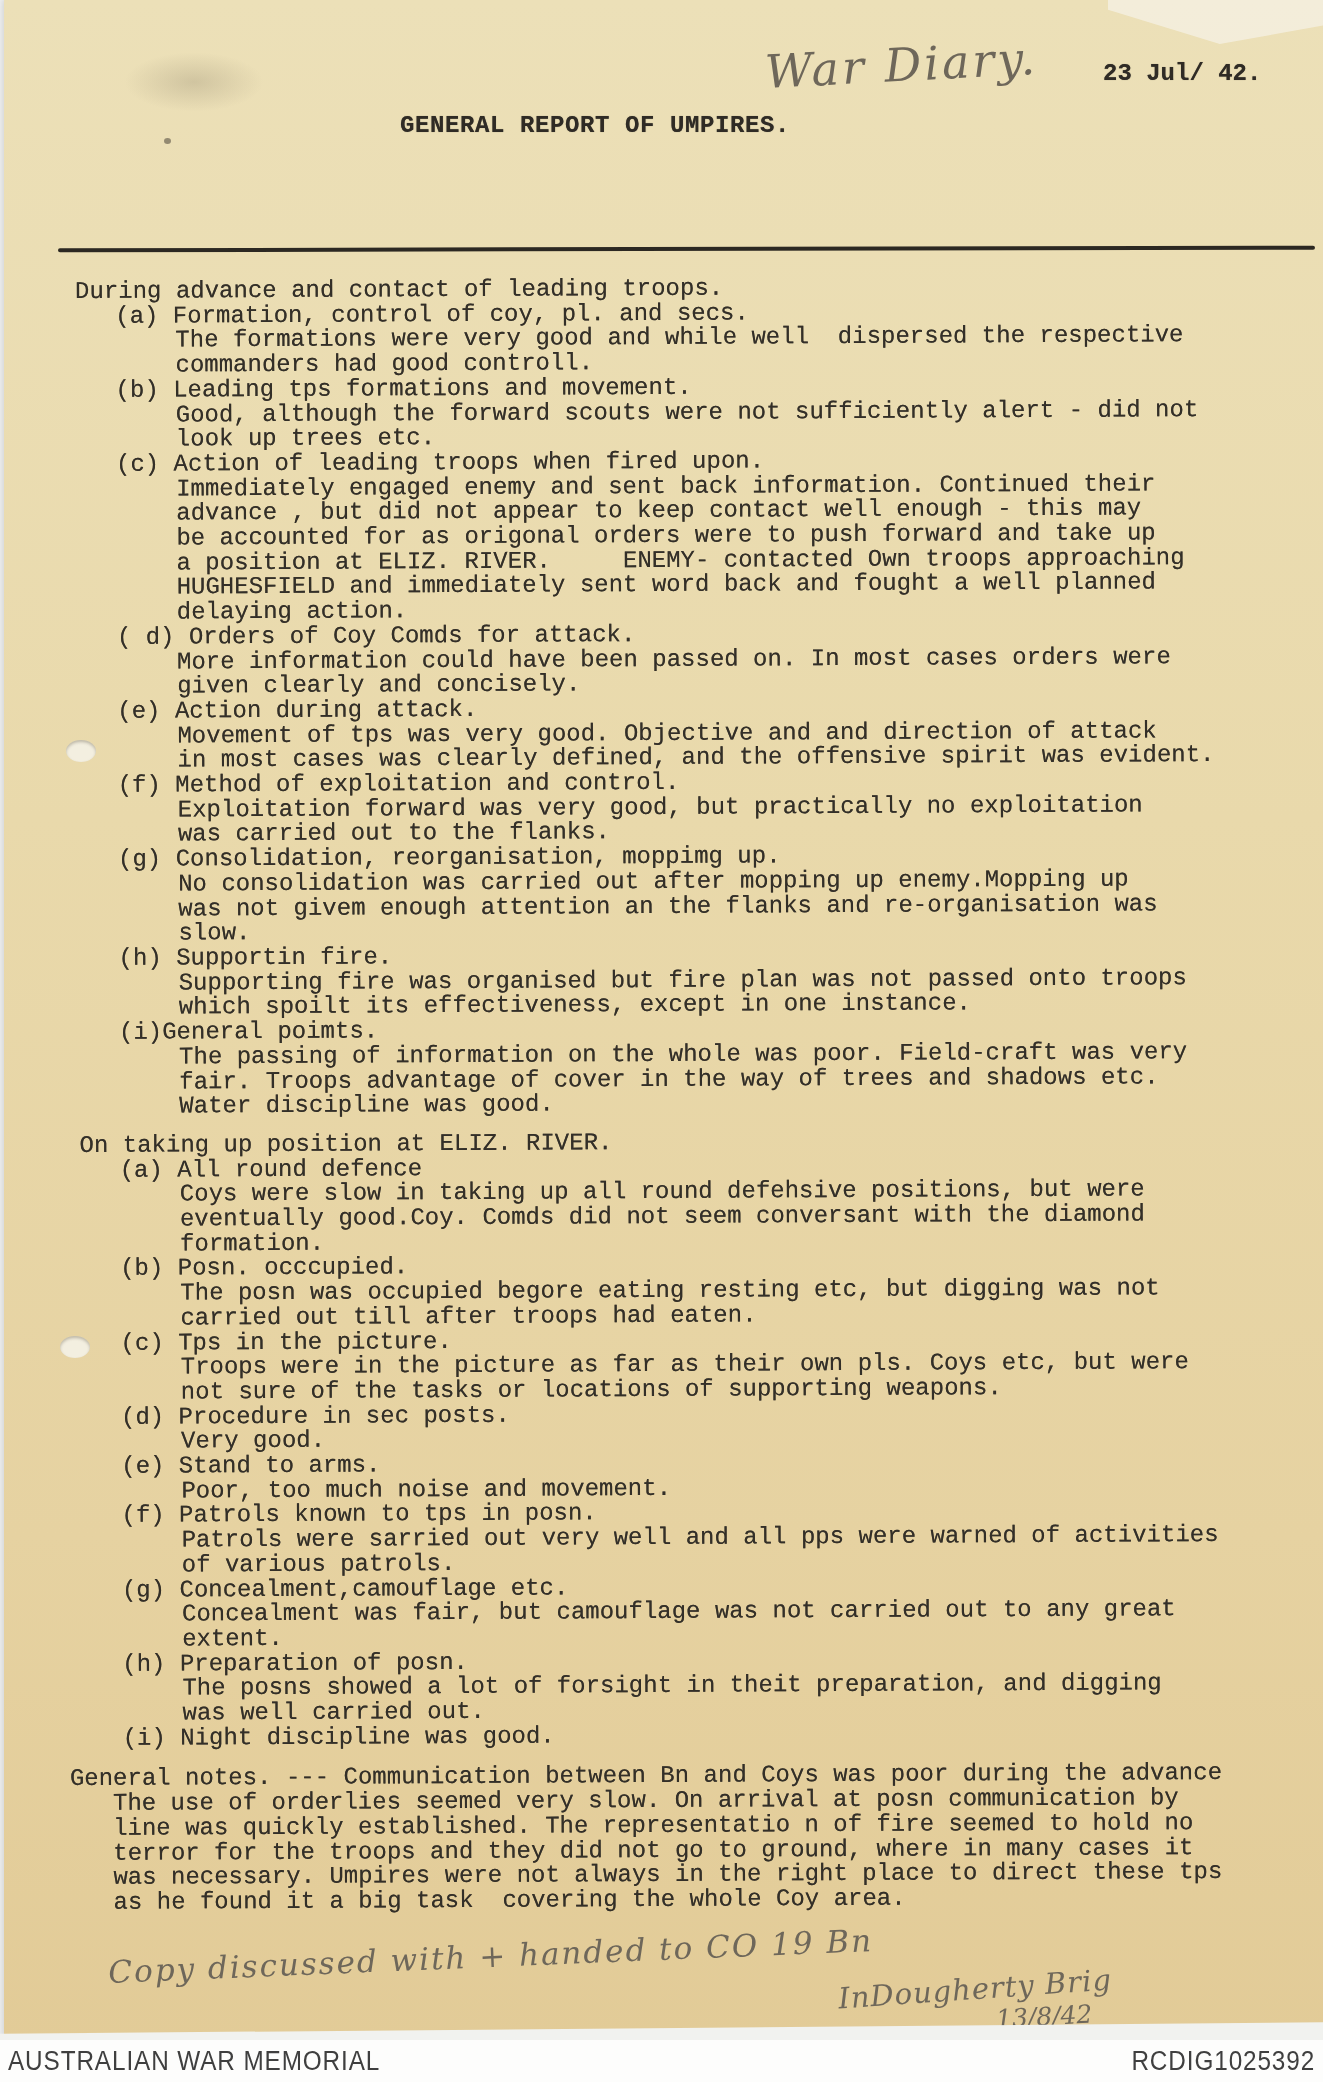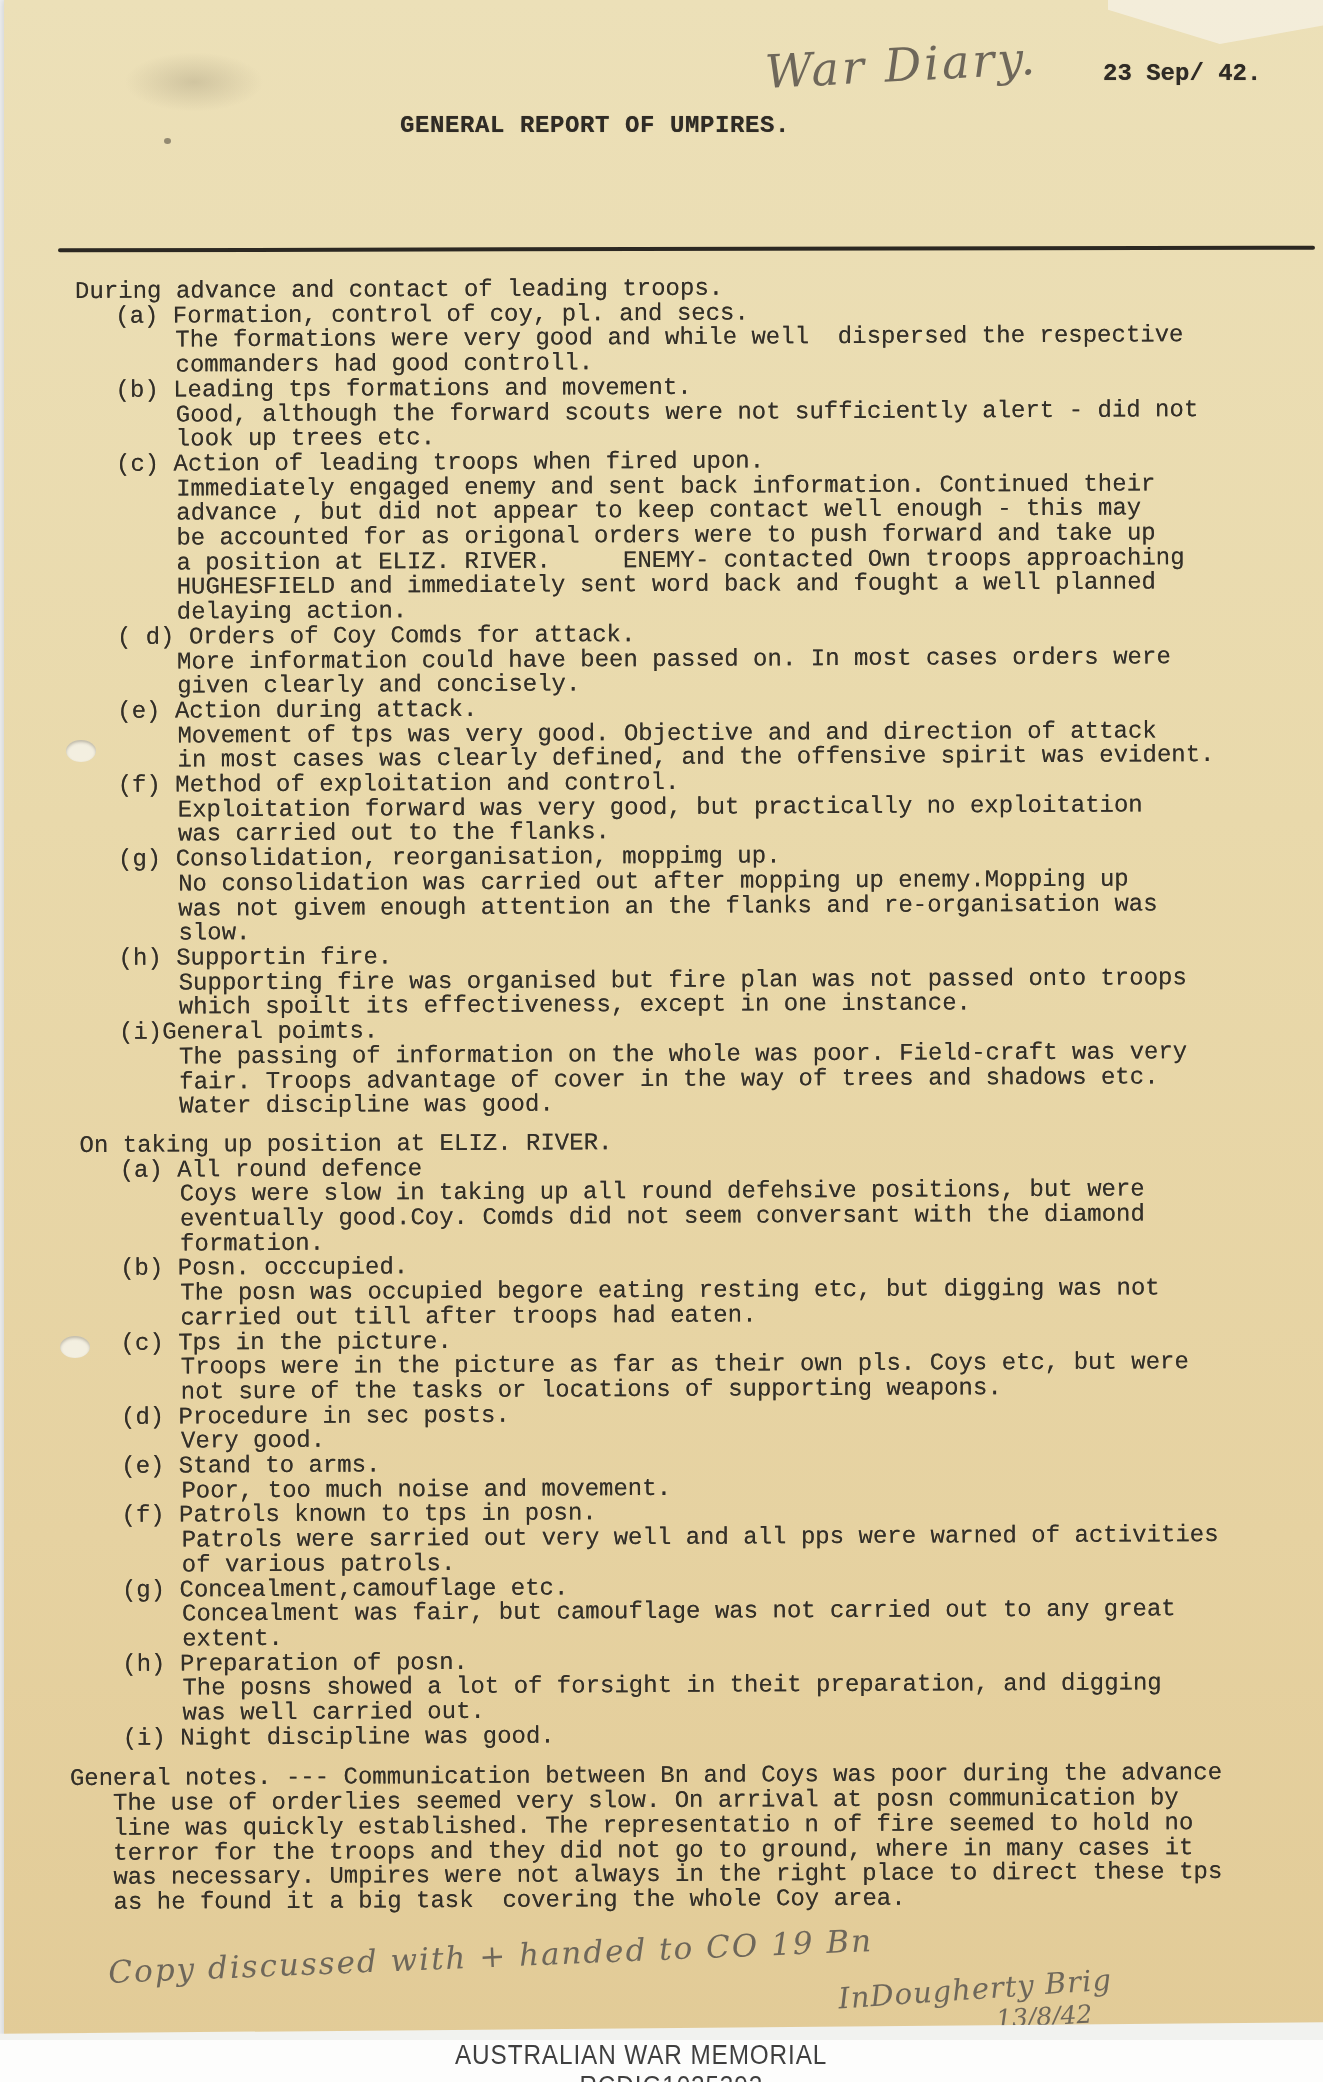--- a/index.html
+++ b/index.html
@@ -45,40 +45,40 @@
       font-style:italic;color:#6e675a;}
   .hw-top{left:765px;top:38px;font-size:46px;letter-spacing:3px;transform:rotate(-3deg);}
   .hw-note{left:108px;top:1938px;font-size:31px;letter-spacing:2px;transform:rotate(-2.4deg);}
   .hw-sig{left:838px;top:1972px;font-size:29px;letter-spacing:1px;transform:rotate(-4deg);}
   .hw-date{left:996px;top:2002px;font-size:25px;transform:rotate(-3deg);}
   .sig-underline{position:absolute;left:1018px;top:2037px;width:62px;height:2px;
       background:rgba(90,85,70,.7);transform:rotate(-3deg);}
   
   .footer{position:absolute;left:0;right:0;bottom:0;height:42px;background:#fdfdfc;
       display:flex;justify-content:space-between;align-items:center;padding:0 8px;
-      font-family:"Liberation Sans","DejaVu Sans",sans-serif;color:#3f3f3f;font-size:27px;flex-direction:column;}
+      font-family:"Liberation Sans","DejaVu Sans",sans-serif;color:#3f3f3f;font-size:27px;}
   .footer .fl{transform:scaleX(0.9);transform-origin:left center;letter-spacing:1px;}
   .footer .fr{transform:scaleX(0.9);transform-origin:right center;letter-spacing:1px;}
 </style>
 </head>
 <body>
 
 <div class="stage">
 
   <div class="paper">
     <div class="corner-tear"></div>
     <div class="smudge"></div>
     <div class="speck"></div>
     <div class="hole hole1"></div>
     <div class="hole hole2"></div>
   </div>
 
   <div class="hw hw-top">War Diary.</div>
 
-  <div class="typed date">23 Sep/ 42.</div>
+  <div class="typed date">23 Jul/ 42.</div>
   <div class="typed subtitle">GENERAL REPORT OF UMPIRES.</div>
   <div class="rule"></div>
 
   <div class="body">
 
     <section>
       <div class="sec-heading">During advance and contact of leading troops.</div>
       <div>
 
       <div class="item">

